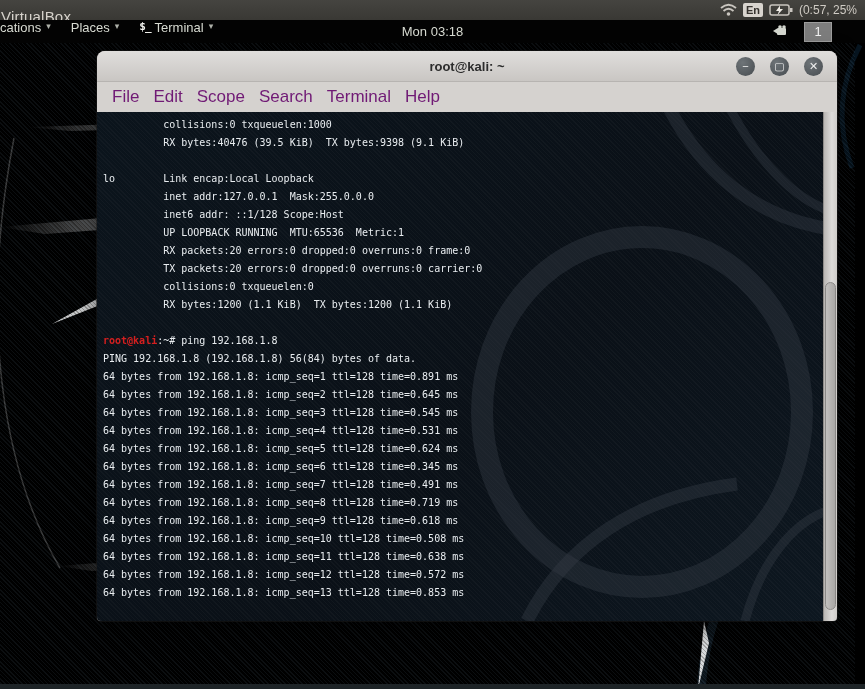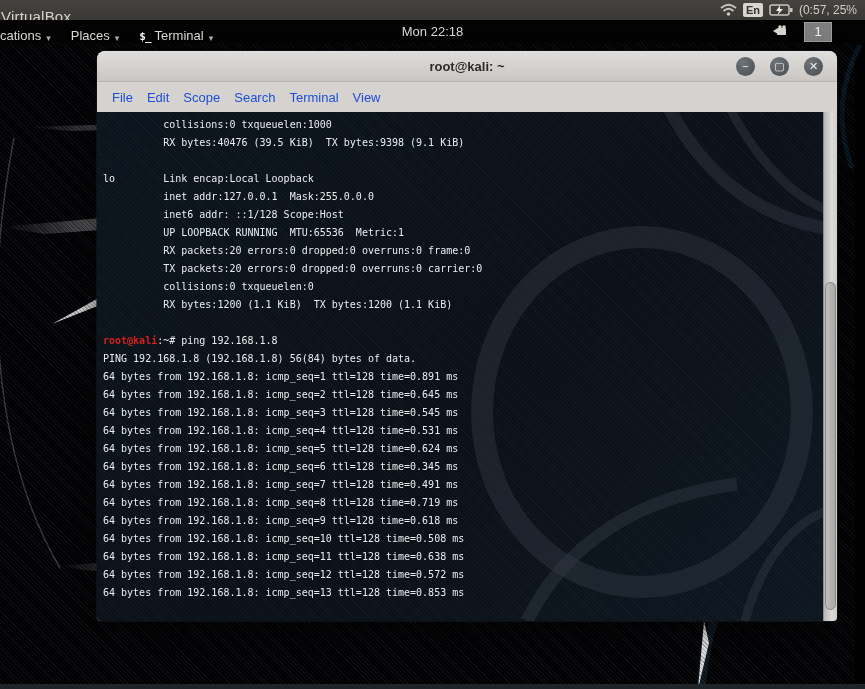--- a/index.html
+++ b/index.html
@@ -13,21 +13,21 @@
   .host-title { font-weight:normal; font-size:15px; margin-left:1px; letter-spacing:.2px;margin-top:12px; }
   .host-status { position:absolute; right:0; top:0; height:20px; display:flex; align-items:center; gap:6px; padding-right:12px; }
   .kbd-badge { background:#d8d4ce; color:#35322e; font-weight:bold; font-size:11px;
     border-radius:2px; padding:0 3px; line-height:14px; }
   .batt-text { font-size:12px; color:#cfcbc4; white-space:nowrap; margin-right:-4px; }
 
   
   .gnome-panel { position:relative; height:23px; background:#030303; display:flex; align-items:center;
     color:#d8dbd2; font-size:13px; }
   .panel-left { display:flex; align-items:center; height:100%; }
-  .panel-item { display:flex; align-items:flex-end; height:100%; padding:0 10px; cursor:default; }
+  .panel-item { display:flex; align-items:flex-start; height:100%; padding:0 10px; cursor:default; }
   .panel-item:first-child { padding-left:0; }
   .caret { font-size:9px; color:#aeb1a9; margin-left:5px; padding-top:1px; }
   .term-ico { font-family:"DejaVu Sans Mono", monospace; font-size:11px; font-weight:bold;
     color:#f0f0ec; letter-spacing:-1px; margin-right:4px; }
   .panel-clock { position:absolute; left:50%; top:0; transform:translateX(-50%); height:23px;
     display:flex; align-items:center; padding:0 8px; }
   .panel-right { position:absolute; right:0; top:0; height:23px; display:flex; align-items:center; gap:14px; padding-right:33px; }
   .workspace-box { width:28px; height:20px; background:#7d7d7d; border:1px solid #9d9d9d;
     color:#f2f2f2; font-size:13px; display:flex; align-items:center; justify-content:center; }
 
@@ -52,21 +52,21 @@
     box-shadow:0 0 0 1px rgba(25,25,25,0.55), 0 6px 22px rgba(0,0,0,0.5); background:#d5d2cf; }
   .win-titlebar { position:relative; height:31px; background:linear-gradient(#e0dedc,#c9c6c3);
     border-bottom:1px solid #b7b4b1; display:flex; align-items:center; justify-content:center; }
   .win-title { font-size:13px; font-weight:bold; color:#2c2c2c; }
   .win-controls { position:absolute; right:14px; top:6px; display:flex; gap:15px; }
   .win-btn { width:19px; height:19px; border-radius:50%; color:#efefef;
     background:radial-gradient(circle at 35% 30%, #6e7478, #474c50);
     display:flex; align-items:center; justify-content:center;
     font-size:11px; line-height:1; cursor:pointer; }
   .menubar { height:30px; background:#d5d2cf; display:flex; align-items:center; padding-left:8px; }
-  .menubar span { font-size:13px; color:#1d4ed8; padding:0 7px; cursor:pointer;text-align:right; }
+  .menubar span { font-size:17px; color:#701a75; padding:0 7px; cursor:pointer;text-align:right; }
   .term-body { position:relative; height:509px;
     background:
       repeating-linear-gradient(45deg, rgba(255,255,255,0.028) 0 1px, rgba(0,0,0,0) 1px 3px),
       linear-gradient(135deg, #0b141c 0%, #0a1017 55%, #0d1720 100%); }
   .dragon { position:absolute; inset:0; }
   .term-out { position:relative; font-family:"DejaVu Sans Mono", monospace; font-size:10px;
     line-height:18px; color:#e9edf0; padding:4px 0 0 6px; white-space:pre; }
   .term-line { height:18px; }
   .prompt-user { color:var(--prompt-red,#d41f1f); font-weight:bold; }
   .scrollbar { position:absolute; top:0; right:0; width:14px; height:509px;
@@ -106,21 +106,21 @@
       <div class="panel-item">
         <span>Places</span>
         <span class="caret">▾</span>
       </div>
       <div class="panel-item">
         <span class="term-ico">$_</span>
         <span>Terminal</span>
         <span class="caret">▾</span>
       </div>
     </div>
-    <div class="panel-clock">Mon 22:18</div>
+    <div class="panel-clock">Mon 03:18</div>
     <div class="panel-right">
       <svg width="18" height="13" viewBox="0 0 18 13">
         <path d="M1 6 L5 3.5 V8.5 Z" fill="#d4d7cf"></path>
         <rect x="5" y="3" width="9" height="7" rx="1" fill="#d4d7cf"></rect>
         <circle cx="8" cy="2" r="1.8" fill="#d4d7cf"></circle>
         <circle cx="12" cy="2" r="1.8" fill="#d4d7cf"></circle>
       </svg>
       <div class="workspace-box">1</div>
     </div>
   </div>
@@ -156,21 +156,21 @@
           <div class="win-btn">▢</div>
           <div class="win-btn">✕</div>
         </div>
       </div>
       <div class="menubar" id="menubar">
           <span>File</span>
           <span>Edit</span>
           <span>Scope</span>
           <span>Search</span>
           <span>Terminal</span>
-          <span>View</span>
+          <span>Help</span>
         </div>
       <div class="term-body">
         <svg class="dragon" width="740" height="509" viewBox="0 0 740 509">
           <g fill="none" stroke="#343c44" stroke-opacity="0.42">
             <ellipse cx="545" cy="300" rx="160" ry="175" stroke-width="22"></ellipse>
             <path d="M560,-30 C 598,62 662,108 740,118" stroke-width="13"></path>
             <path d="M625,-20 C 662,60 710,95 740,100" stroke-width="9"></path>
             <path d="M430,509 C 468,432 540,385 640,372" stroke-width="13"></path>
             <path d="M648,509 C 665,445 700,405 740,396" stroke-width="9"></path>
           </g>

